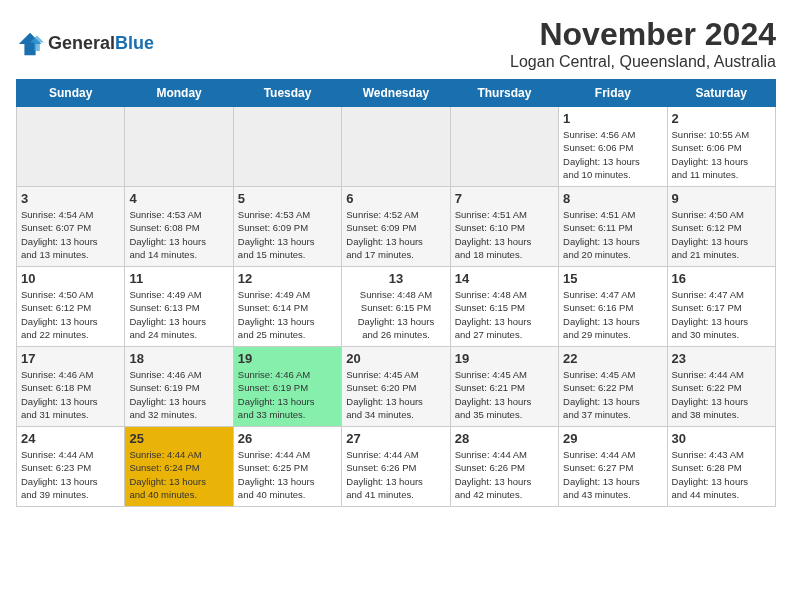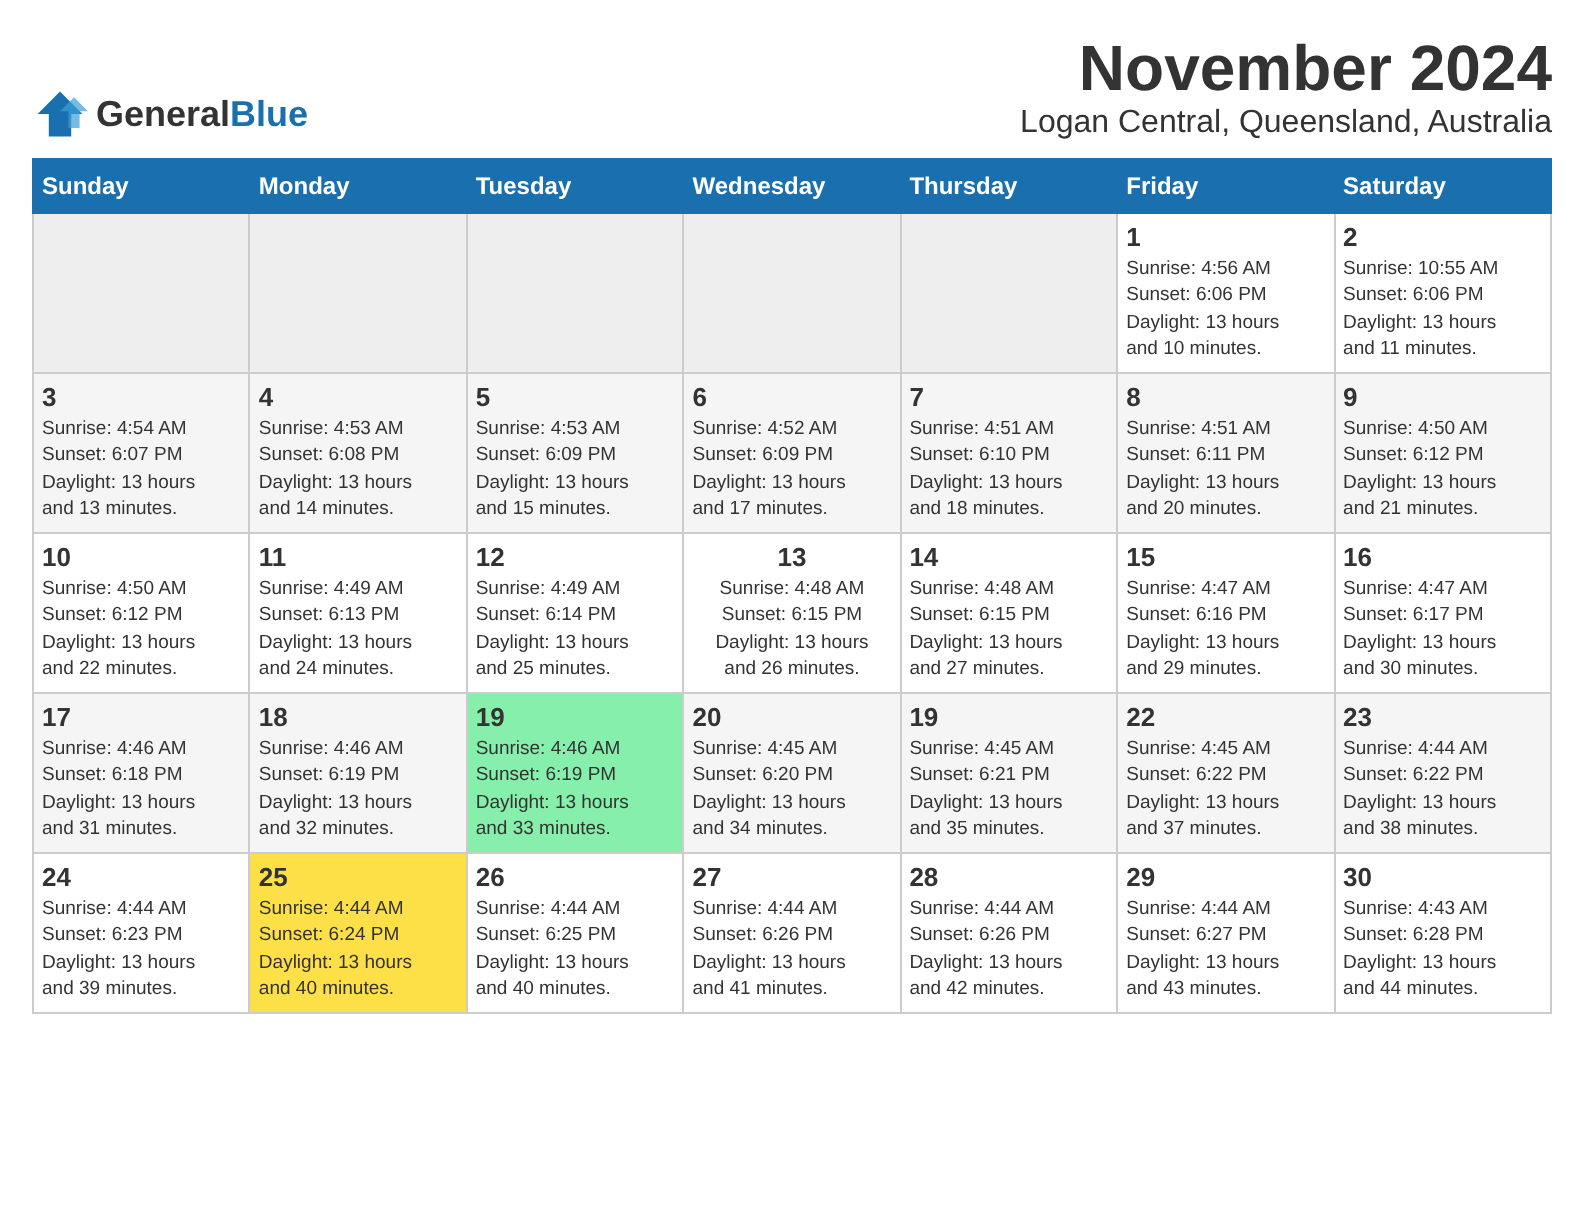--- a/index.html
+++ b/index.html
@@ -6,21 +6,21 @@
     body {
       font-family: Arial, sans-serif;
       background: #fff;
       width: 792px;
       min-height: 612px;
       padding: 16px;
     }
     .header-area {
       display: flex;
       justify-content: space-between;
-      align-items: flex-end;
+      align-items: center;
       margin-bottom: 8px;
     }
     .logo {
       display: flex;
       align-items: center;
       gap: 4px;
     }
     .logo-icon {
       width: 28px;
       height: 28px;
@@ -41,21 +41,21 @@
       width: 100%;
       border-collapse: collapse;
       table-layout: fixed;
     }
     th {
       background-color: #1a6faf;
       color: #fff;
       font-size: 12px;
       font-weight: bold;
       padding: 6px 4px;
-      text-align: left;
+      text-align: center;
       border: 1px solid #1a6faf;
     }
     td {
       border: 1px solid #ccc;
       vertical-align: top;
       padding: 4px;
       font-size: 10px;
       color: #333;
       height: 80px;
       background: #fff;
@@ -303,21 +303,21 @@
         </td>
       </tr>
       <tr>
         <td style="background: rgb(255, 255, 255);">
           <span class="day-number">24</span>
           <div class="day-info" style="white-space: pre-line;">Sunrise: 4:44 AM
 Sunset: 6:23 PM
 Daylight: 13 hours
 and 39 minutes.</div>
         </td>
-        <td style="background: #fde047;">
+        <td style="background: #eab308;">
           <span class="day-number">25</span>
           <div class="day-info" style="white-space: pre-line;">Sunrise: 4:44 AM
 Sunset: 6:24 PM
 Daylight: 13 hours
 and 40 minutes.</div>
         </td>
         <td style="background: rgb(255, 255, 255);">
           <span class="day-number">26</span>
           <div class="day-info" style="white-space: pre-line;">Sunrise: 4:44 AM
 Sunset: 6:25 PM

